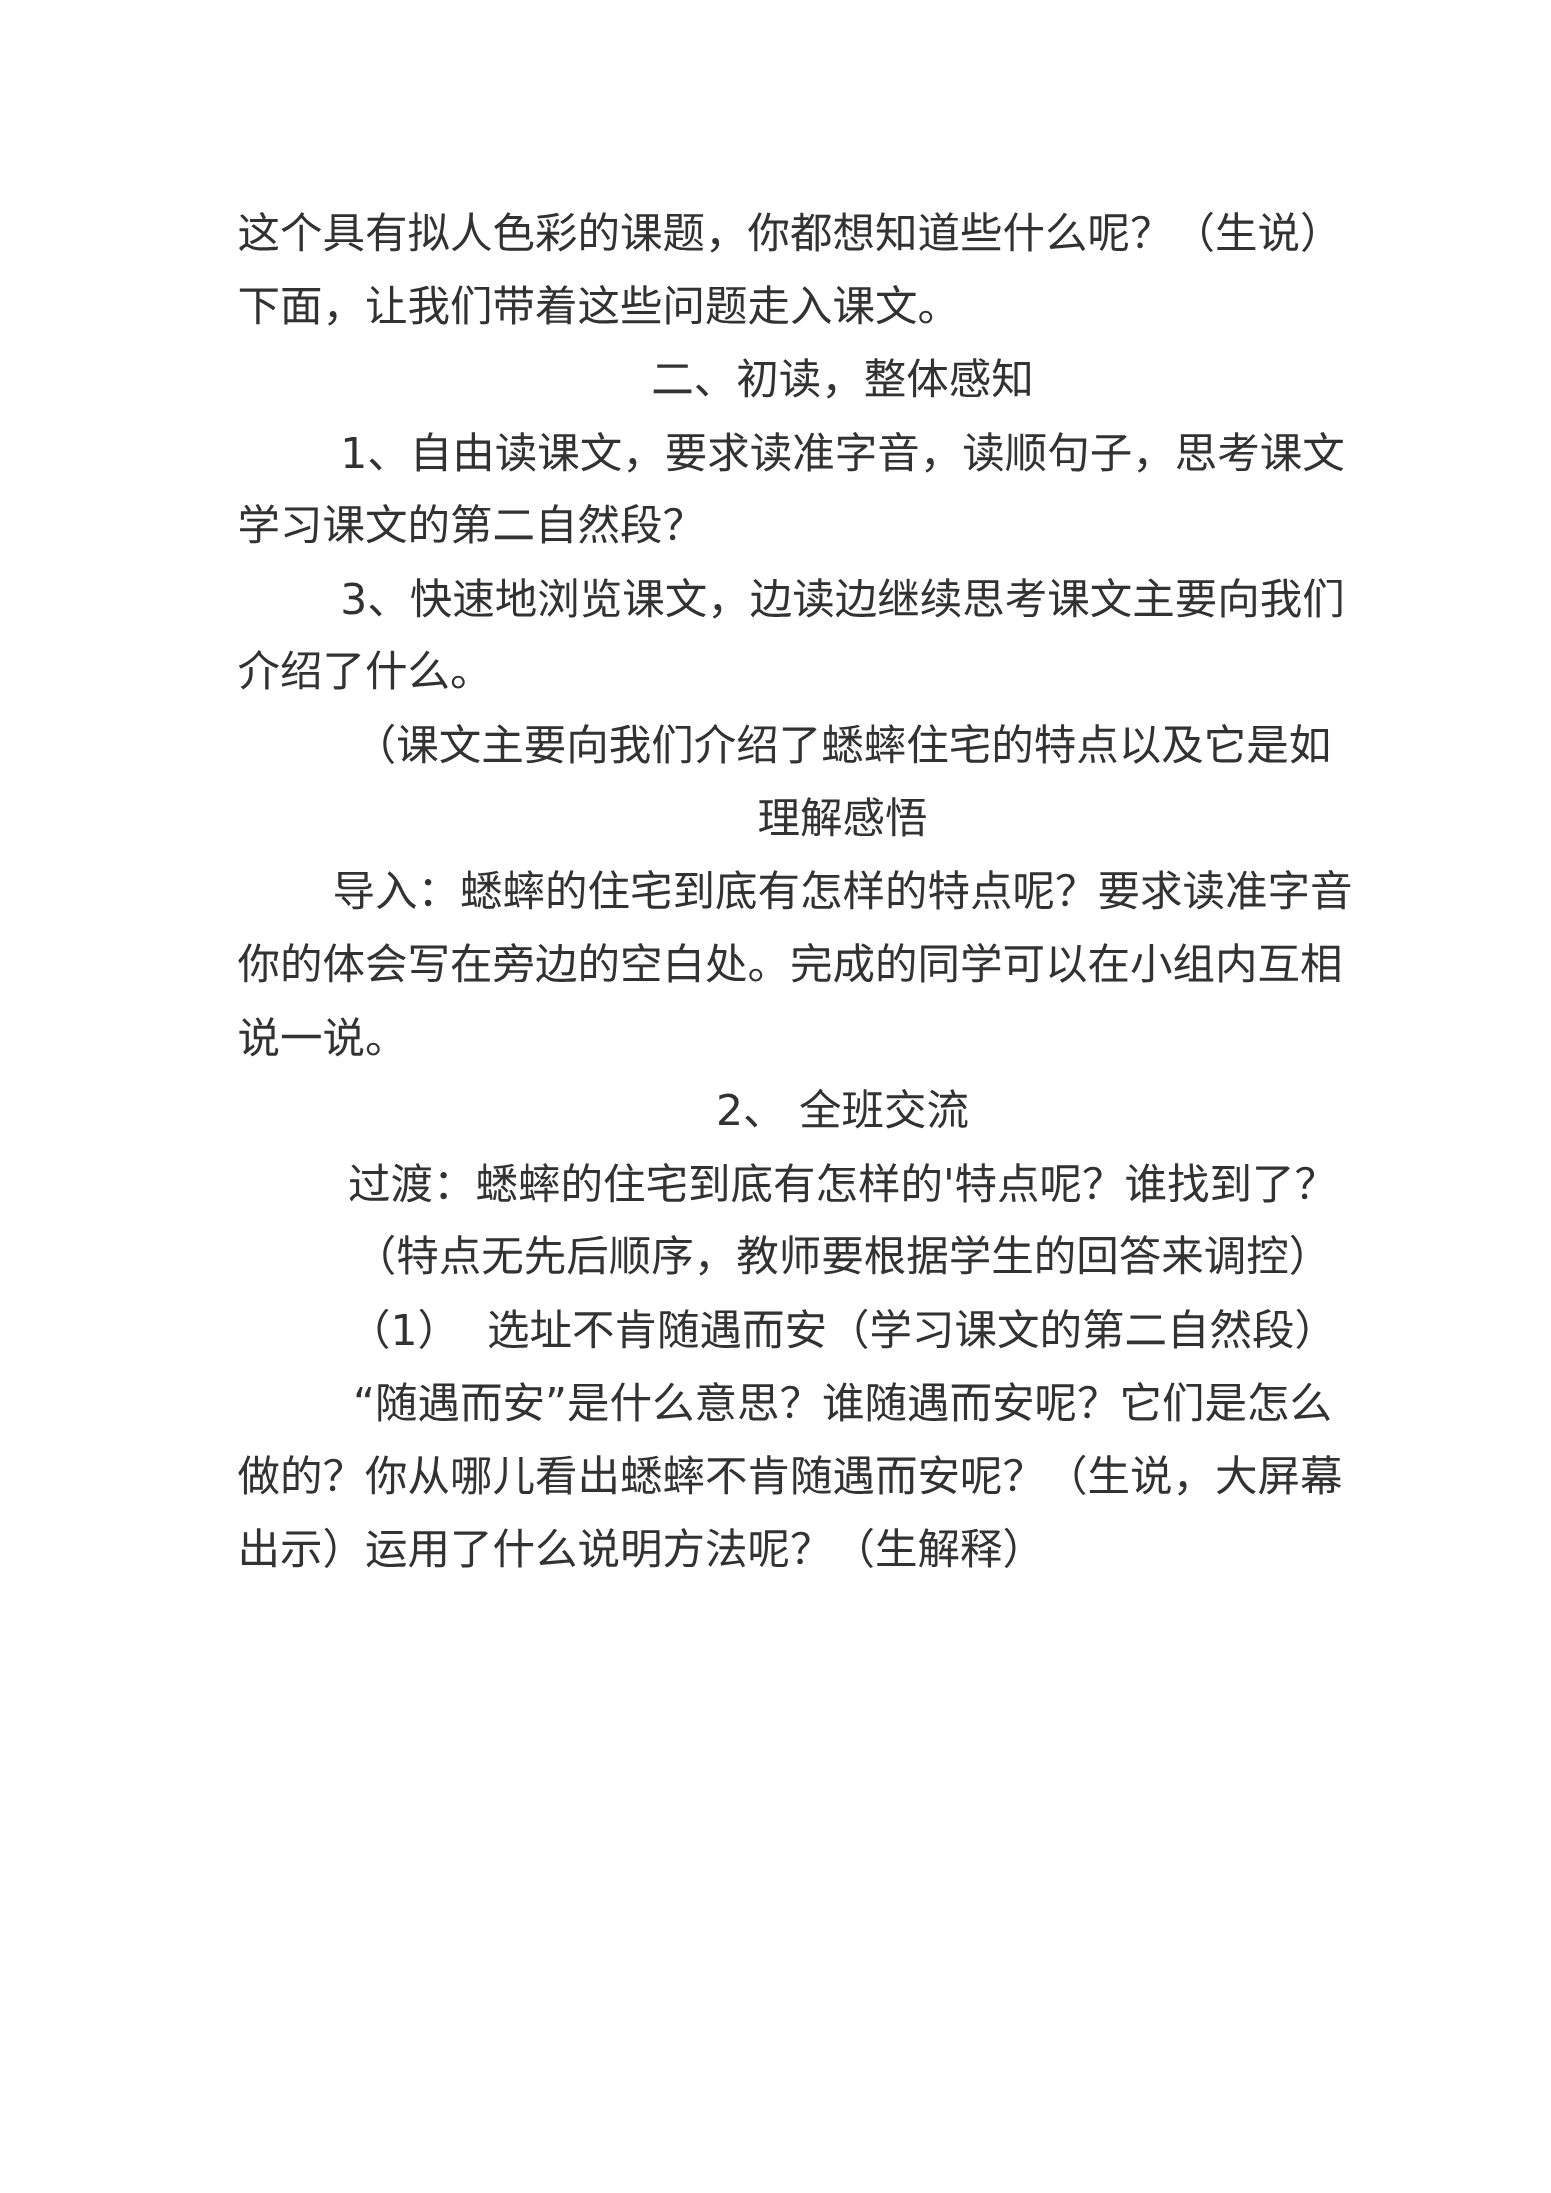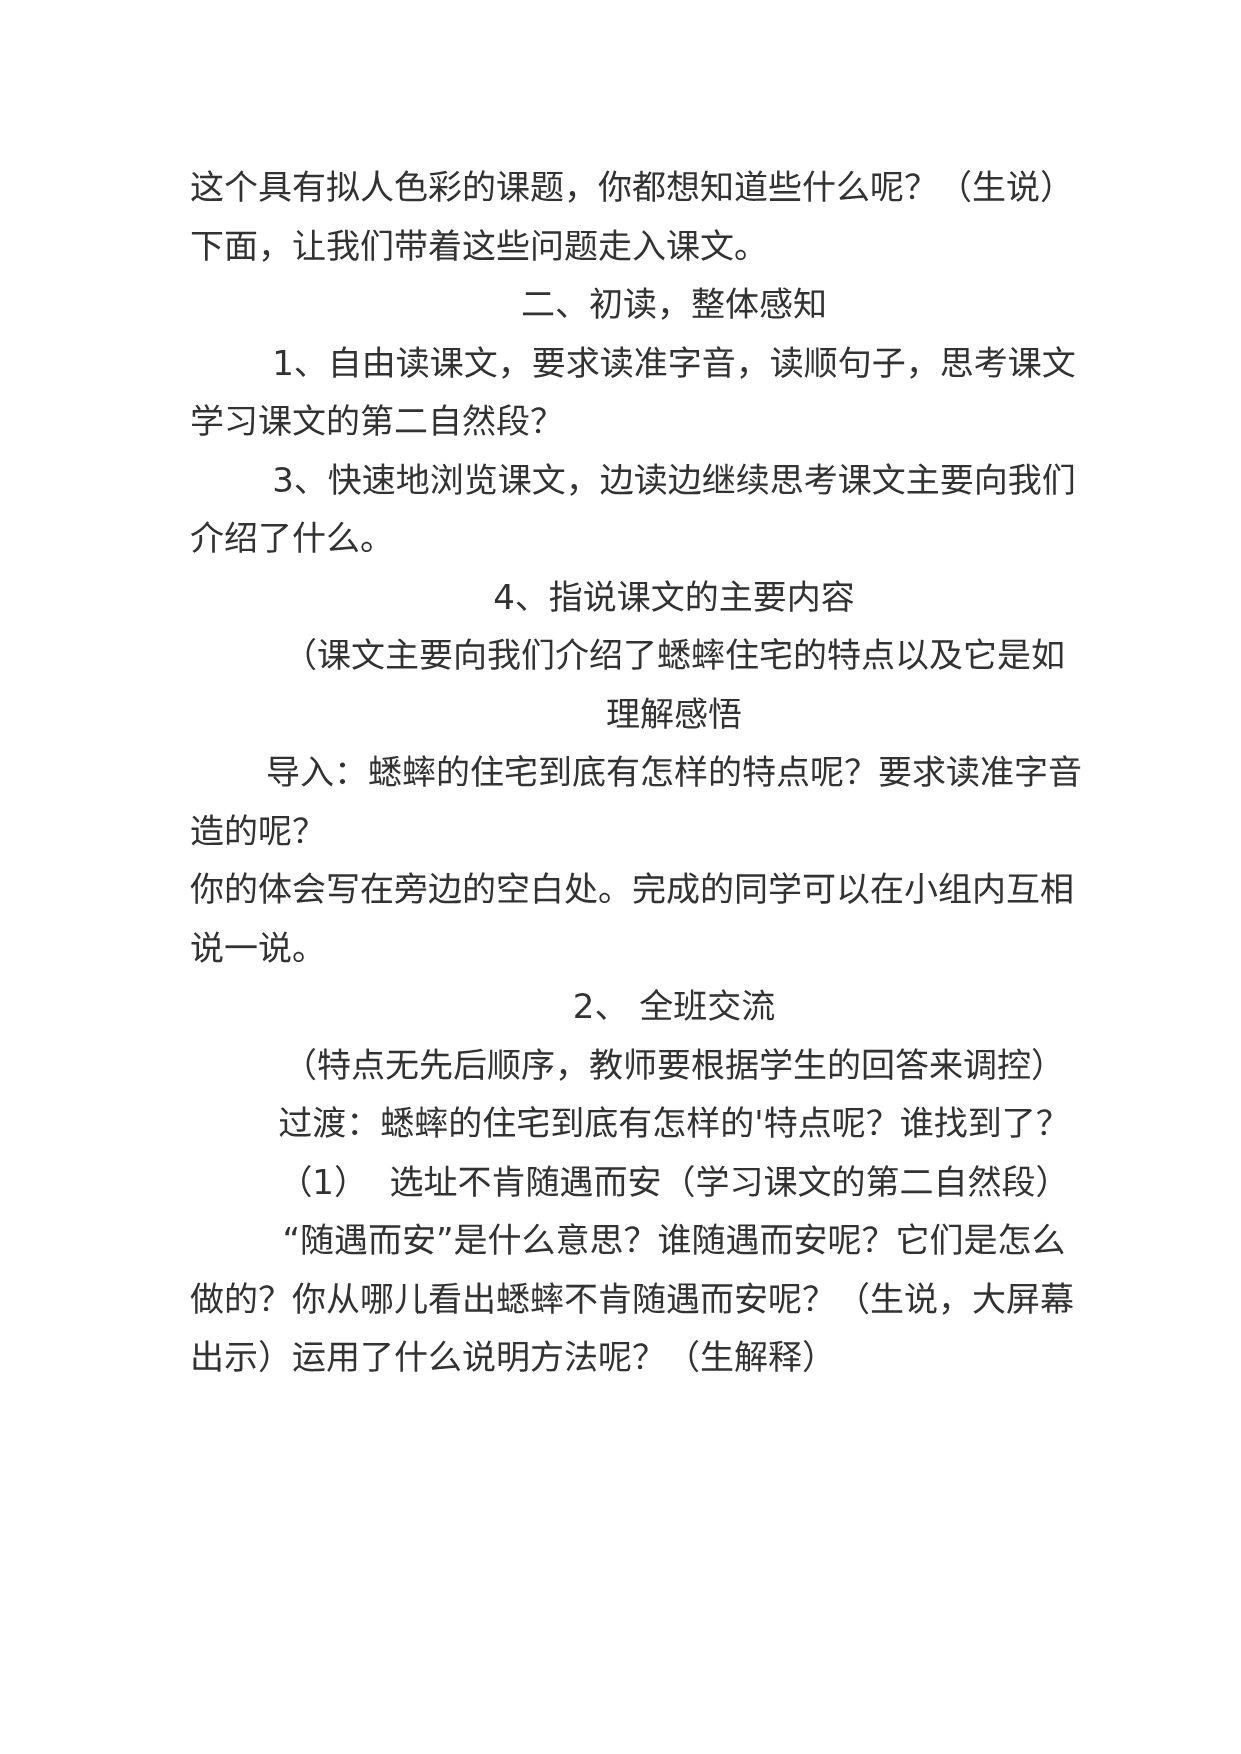--- a/index.html
+++ b/index.html
@@ -40,28 +40,26 @@
 
 <div class="page">
   <div class="content">
     <div class="line">这个具有拟人色彩的课题，你都想知道些什么呢？（生说）</div>
     <div class="line">下面，让我们带着这些问题走入课文。</div>
     <div class="line indent">二、初读，整体感知</div>
     <div class="line indent">1、自由读课文，要求读准字音，读顺句子，思考课文</div>
     <div class="line">学习课文的第二自然段？</div>
     <div class="line indent">3、快速地浏览课文，边读边继续思考课文主要向我们</div>
     <div class="line">介绍了什么。</div>
-    <div class="line indent">4、指说课文的主要内容</div>
     <div class="line indent">（课文主要向我们介绍了蟋蟀住宅的特点以及它是如</div>
     <div class="line indent">理解感悟</div>
     <div class="line indent">导入：蟋蟀的住宅到底有怎样的特点呢？要求读准字音</div>
-    <div class="line">造的呢？</div>
     <div class="line">你的体会写在旁边的空白处。完成的同学可以在小组内互相</div>
     <div class="line">说一说。</div>
     <div class="line indent">2、 全班交流</div>
+    <div class="line indent">过渡：蟋蟀的住宅到底有怎样的'特点呢？谁找到了？</div>
     <div class="line indent">（特点无先后顺序，教师要根据学生的回答来调控）</div>
-    <div class="line indent">过渡：蟋蟀的住宅到底有怎样的'特点呢？谁找到了？</div>
     <div class="line indent">（1）  选址不肯随遇而安（学习课文的第二自然段）</div>
     <div class="line indent">“随遇而安”是什么意思？谁随遇而安呢？它们是怎么</div>
     <div class="line">做的？你从哪儿看出蟋蟀不肯随遇而安呢？（生说，大屏幕</div>
     <div class="line">出示）运用了什么说明方法呢？（生解释）</div>
   </div>
 </div>
 
 </body></html>

